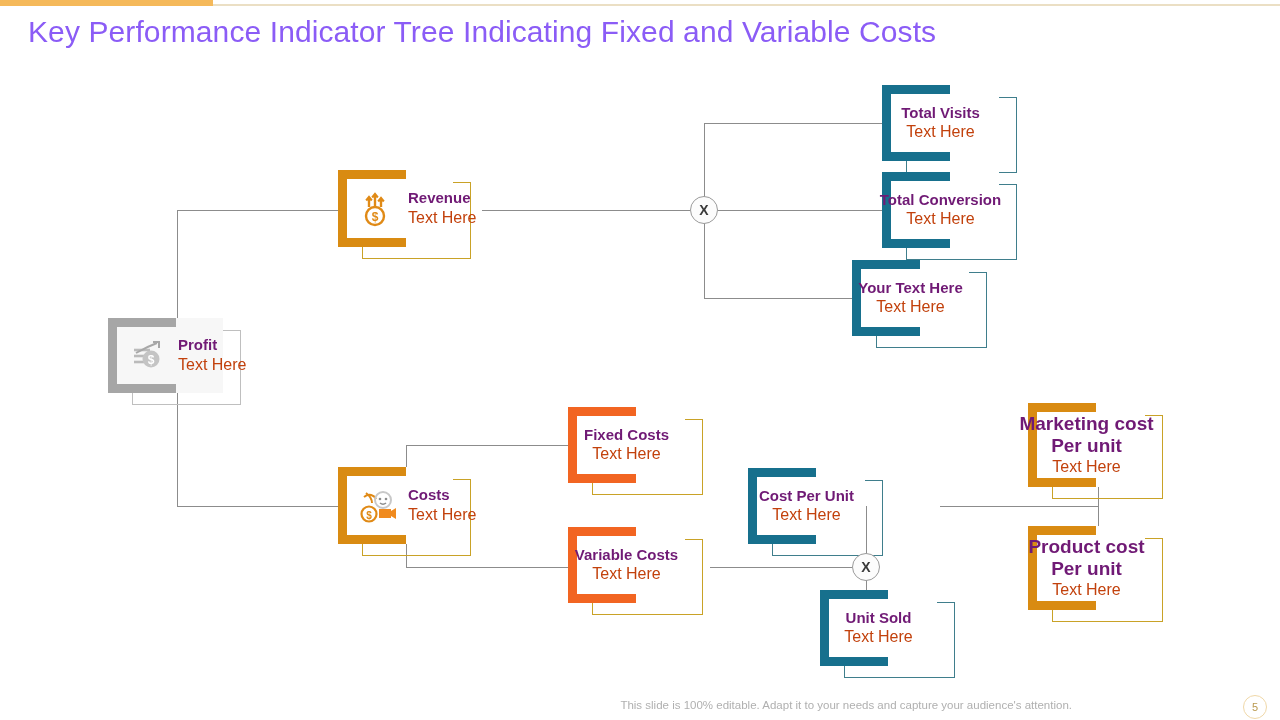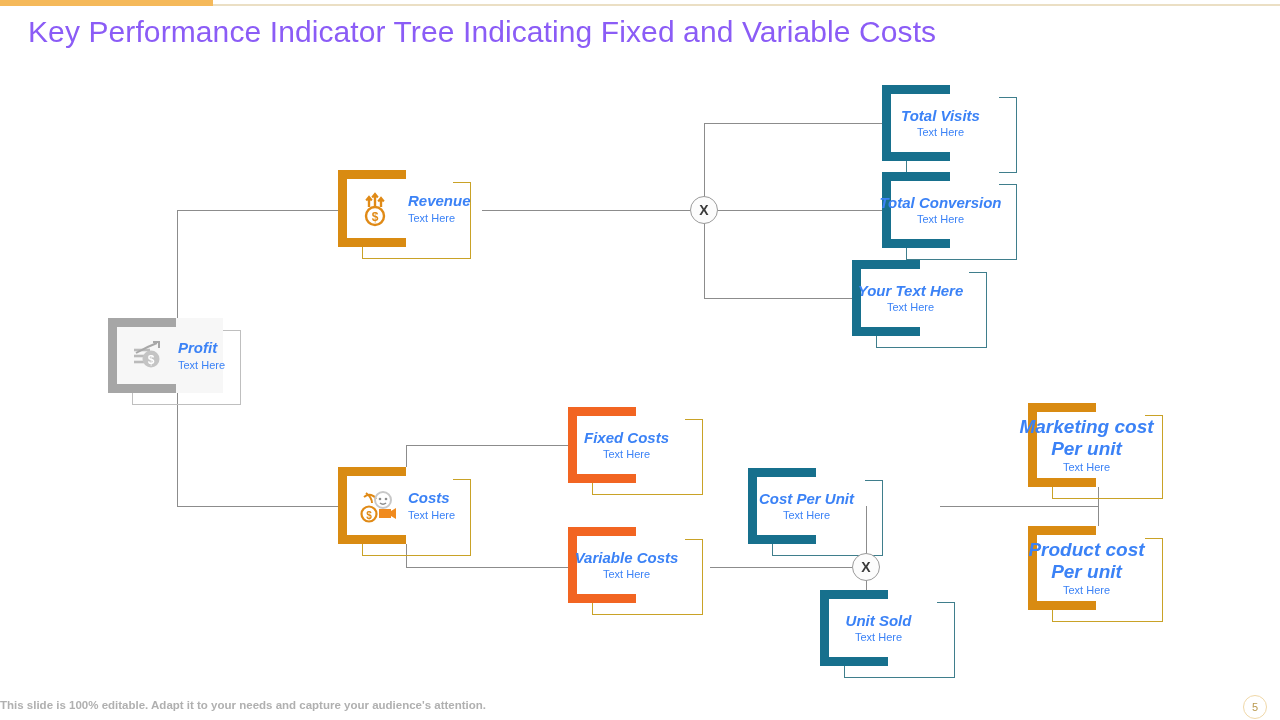--- a/index.html
+++ b/index.html
@@ -86,27 +86,26 @@
     align-items: center;
     justify-content: center;
   }
   .node .labels {
     text-align: center;
     line-height: 1.18;
   }
   .node .title {
     font-size: 15px;
     font-weight: bold;
-    color: #3b82f6;
+    color: #701a75;
     white-space: nowrap;
-    font-style: italic;
   }
   .node .sub {
-    font-size: 11px;
-    color: #3b82f6;
+    font-size: 16px;
+    color: #c2410c;
     margin-top: 2px;
     white-space: nowrap;
   }
   .node.two-line .title { font-size: 19px; line-height: 1.15; }
 
   
   .node .content.with-icon {
     justify-content: flex-start;
     padding-left: 22px;
   }
@@ -146,24 +145,23 @@
     color: #3A3A3A;
     box-sizing: border-box;
     z-index: 5;
   }
 
   
   .footer-note {
     position: absolute;
     left: 0; top: 699px;
     width: 1072px;
-    text-align: left;
+    text-align: right;
     font-size: 11.5px;
     color: #B0B0B0;
-    font-weight: bold;
   }
   .page-badge {
     position: absolute;
     left: 1243px; top: 695px;
     width: 24px; height: 24px;
     border-radius: 50%;
     border: 1px solid #F0D8A8;
     display: flex;
     align-items: center;
     justify-content: center;

